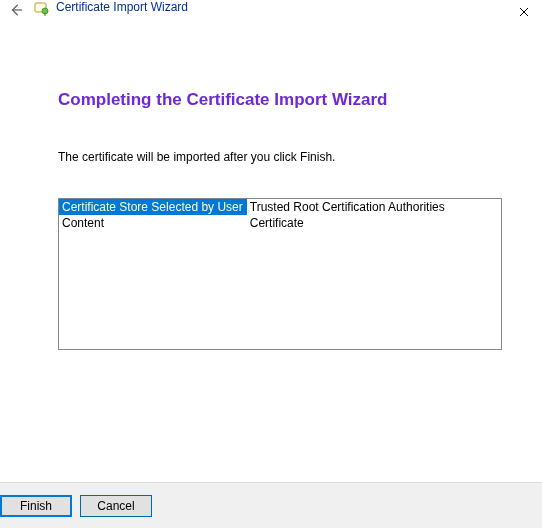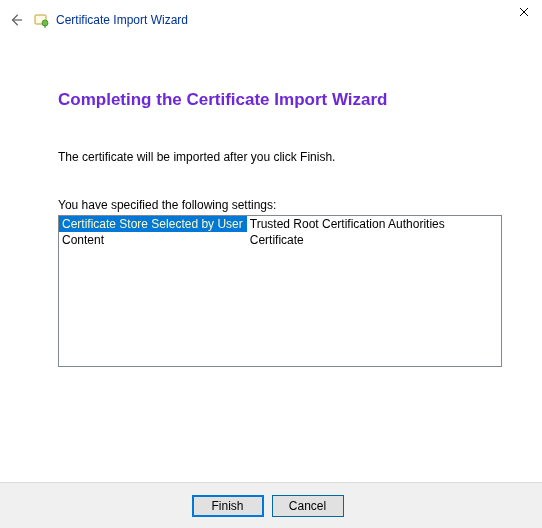--- a/index.html
+++ b/index.html
@@ -11,21 +11,20 @@
       background: #ffffff;
       color: #000000;
       width: 542px;
       height: 528px;
       position: relative;
       overflow: hidden;
     }
     .titlebar {
       height: 40px;
       display: flex;
-      align-items: center;
       padding: 0 6px;
       position: relative;
     }
     .back-btn {
       width: 20px;
       height: 20px;
       display: flex;
       align-items: center;
       justify-content: center;
       margin-right: 8px;
@@ -93,21 +92,21 @@
     .footer {
       position: absolute;
       left: 0;
       right: 0;
       bottom: 0;
       height: 46px;
       background: #f0f0f0;
       border-top: 1px solid #dcdcdc;
       display: flex;
       align-items: center;
-      justify-content: center;
+      justify-content: flex-start;
       padding-right: 7px;
       gap: 8px;
     }
     .btn {
       min-width: 72px;
       height: 22px;
       font-family: inherit;
       font-size: 12px;
       background: #e1e1e1;
       border: 1px solid #0369a1;
@@ -139,21 +138,20 @@
   <div class="close-btn">
     <svg width="10" height="10" viewBox="0 0 10 10">
       <path d="M1 1 L9 9 M9 1 L1 9" stroke="#000" stroke-width="1"></path>
     </svg>
   </div>
 </div>
 
 <div class="content">
   <h1 class="heading">Completing the Certificate Import Wizard</h1>
   <div class="description">The certificate will be imported after you click Finish.</div>
-  <div class="settings-label">You have specified the following settings:</div>
   <div class="settings-box">
     <table class="settings-table">
       <tbody>
           <tr class="row-selected">
         <td class="cell-k">Certificate Store Selected by User</td>
         <td>Trusted Root Certification Authorities</td>
       </tr>
       <tr>
         <td class="cell-k">Content</td>
         <td>Certificate</td>

